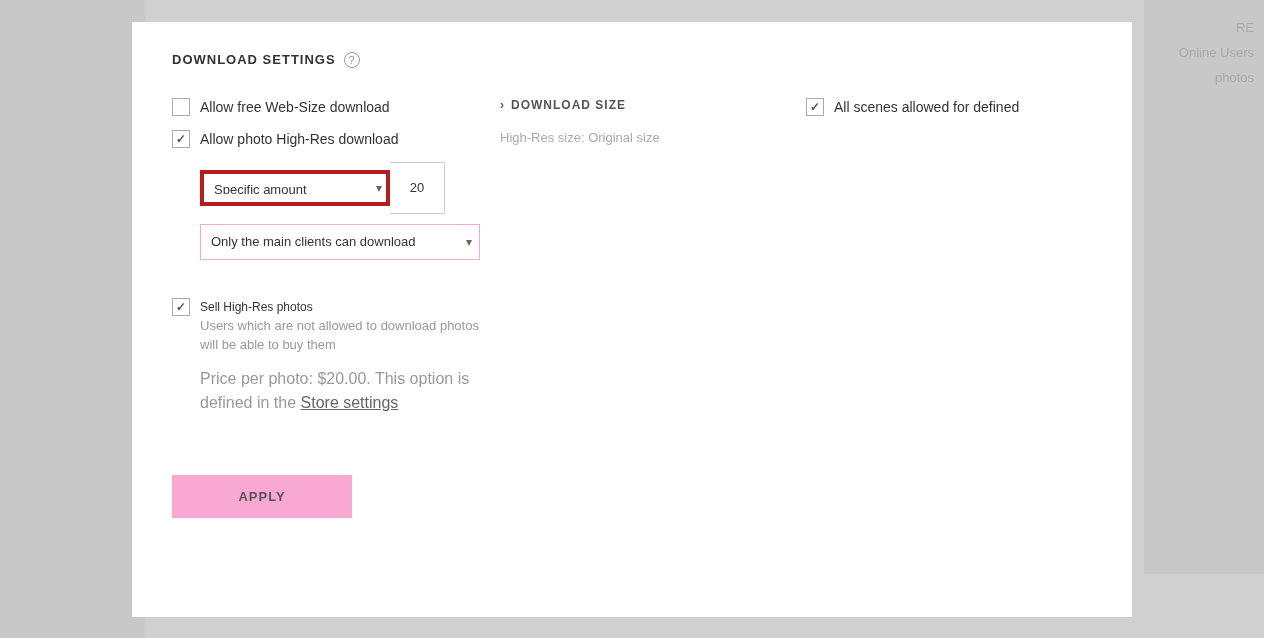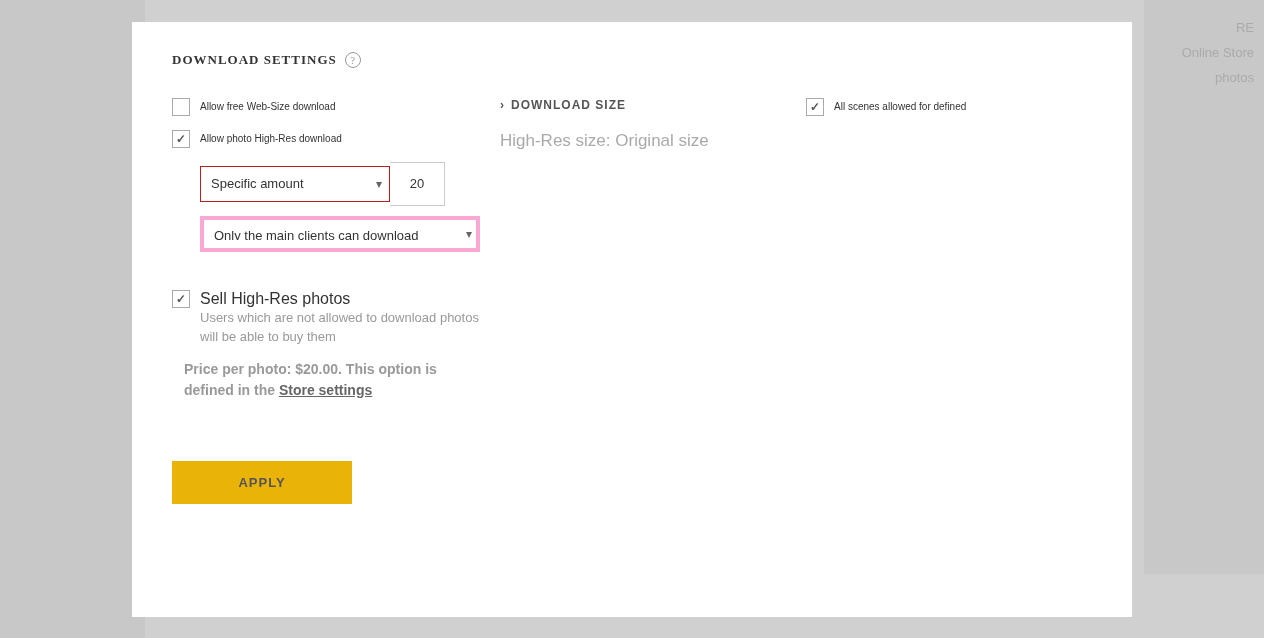--- a/index.html
+++ b/index.html
@@ -57,21 +57,20 @@
       padding: 30px 40px 40px 40px;
       z-index: 10;
     }
 
     
     .title-row {
       display: flex;
       align-items: center;
       gap: 8px;
       margin-bottom: 30px;
-      font-family: Liberation Serif, serif;
     }
 
     .modal-title {
       font-size: 13px;
       font-weight: bold;
       letter-spacing: 1px;
       color: #333;
       text-transform: uppercase;
     }
 
@@ -126,21 +125,21 @@
     }
 
     .checkbox-box.checked::after {
       content: '✓';
       font-size: 12px;
       color: #555;
       font-weight: bold;
     }
 
     .checkbox-label {
-      font-size: 10px;
+      font-size: 14px;
       color: #333;
     }
 
     
     .sub-controls {
       margin-left: 28px;
       display: flex;
       flex-direction: column;
       gap: 10px;
     }
@@ -152,21 +151,21 @@
     }
 
     .select-wrapper {
       position: relative;
       display: inline-block;
     }
 
     .select-box {
       appearance: none;
       -webkit-appearance: none;
-      border: 1px solid #b91c1c;
+      border: 4px solid #b91c1c;
       background: #fff;
       padding: 8px 30px 8px 10px;
       font-size: 13px;
       color: #333;
       cursor: pointer;
       outline: none;
       width: 190px;
       height: 36px;
     }
 
@@ -180,33 +179,33 @@
       font-size: 12px;
     }
 
     .amount-input {
       border: 1px solid #ccc;
       border-left: none;
       padding: 8px 10px;
       font-size: 13px;
       color: #333;
       width: 55px;
-      height: 44px;
+      height: 52px;
       outline: none;
       text-align: center;
     }
 
     .clients-select-wrapper {
       position: relative;
     }
 
     .clients-select {
       appearance: none;
       -webkit-appearance: none;
-      border: 4px solid #f9a8d4;
+      border: 1px solid #f9a8d4;
       background: #fff;
       padding: 8px 30px 8px 10px;
       font-size: 13px;
       color: #333;
       cursor: pointer;
       outline: none;
       width: 280px;
       height: 36px;
     }
 
@@ -219,40 +218,39 @@
       color: #666;
       font-size: 12px;
     }
 
     
     .sell-section {
       margin-top: 24px;
     }
 
     .sell-title {
-      font-size: 16px;
+      font-size: 12px;
       color: #333;
     }
 
     .sell-description {
       margin-left: 28px;
       font-size: 13px;
       color: #999;
       line-height: 1.5;
       max-width: 300px;
     }
 
     .sell-price-text {
-      margin-left: 12px;
+      margin-left: 28px;
       margin-top: 12px;
-      font-size: 14px;
+      font-size: 16px;
       color: #999;
       line-height: 1.5;
       max-width: 300px;
-      font-weight: bold;
     }
 
     .store-settings-link {
       color: #666;
       text-decoration: underline;
       cursor: pointer;
     }
 
     
     .middle-col {
@@ -271,58 +269,58 @@
       color: #555;
       text-transform: uppercase;
     }
 
     .chevron-right {
       font-size: 12px;
       color: #555;
     }
 
     .size-info {
-      font-size: 17px;
+      font-size: 13px;
       color: #aaa;
       line-height: 1.8;
     }
 
     
     .right-col {
       display: flex;
       flex-direction: column;
       gap: 14px;
     }
 
     
     .footer {
       margin-top: 60px;
     }
 
     .apply-btn {
-      background: #eab308;
+      background: #f9a8d4;
       border: none;
       padding: 14px 24px;
       font-size: 13px;
       font-weight: bold;
       letter-spacing: 1px;
       color: #555;
       cursor: pointer;
       text-transform: uppercase;
       min-width: 180px;
     }
   </style>
 </head>
 <body>
 
 <div class="bg-left"></div>
 
 <div class="bg-right">
   <span class="bg-right-text">RE</span>
-  <span class="bg-right-text">Online Store</span>
+  <span class="bg-right-text">Online Users</span>
   <span class="bg-right-text">photos</span>
 </div>
 
 <div class="modal">
 
   <div class="title-row">
     <span class="modal-title">DOWNLOAD SETTINGS</span>
     <div class="help-icon">?</div>
   </div>
 

